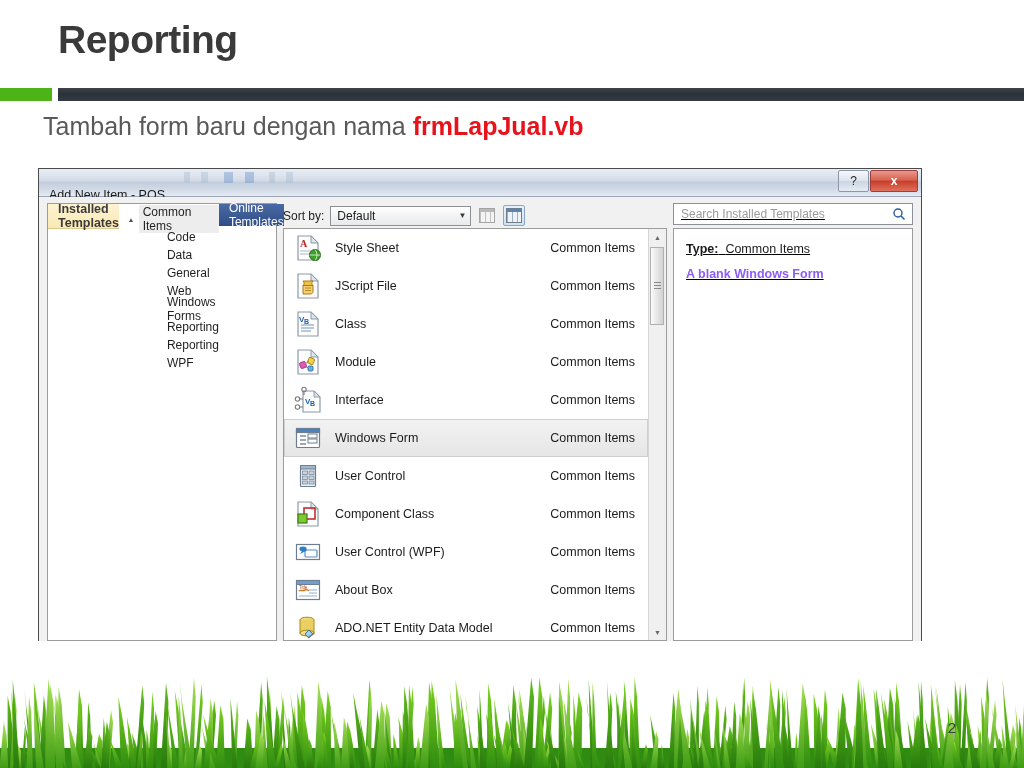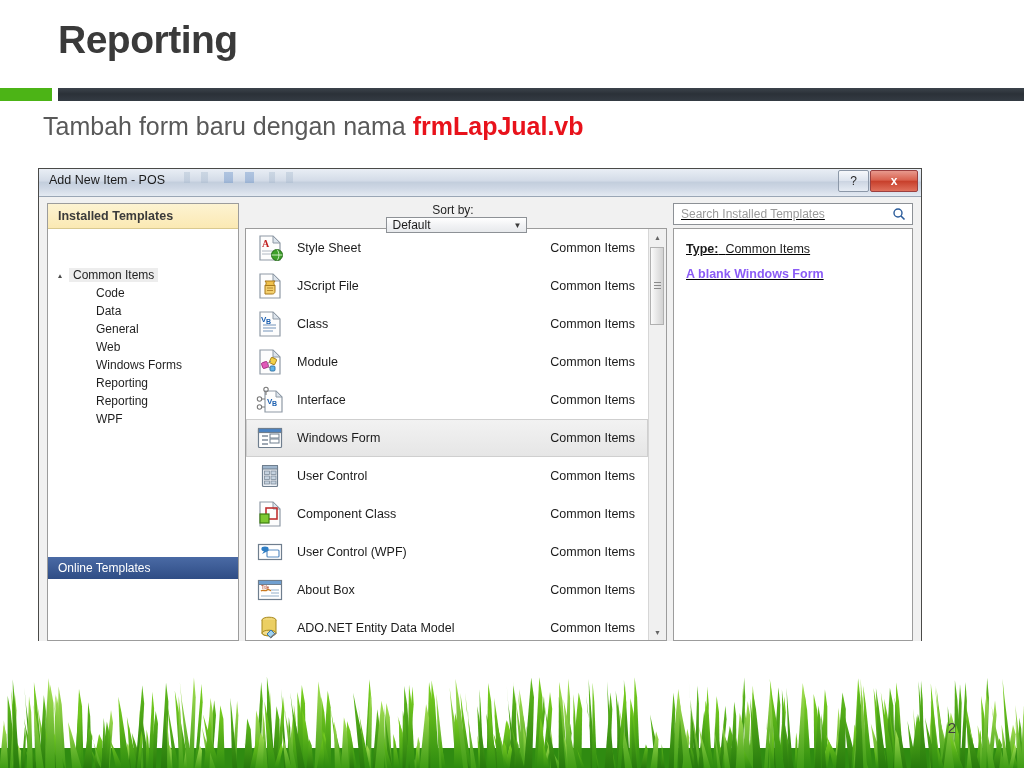--- a/index.html
+++ b/index.html
@@ -62,21 +62,21 @@
     box-shadow: 0 0 0 1px rgba(255,255,255,.5) inset;
   }
   .titlebar {
     position: relative;
     height: 27px;
     background: linear-gradient(180deg,#e9eef5 0%,#d4dce8 42%,#c3cedd 50%,#cfd8e5 72%,#e4eaf2 100%);
     border-bottom: 1px solid #9aa6b5;
   }
   .titlebar-text {
     position: absolute;
-    left: 10px; top: 4px;
+    left: 10px; top: 19px;
     font-size: 12.5px;
     color: #1b1b1b;
     white-space: nowrap;
   }
   .titlebar-ghost {
     position: absolute;
     left: 135px; top: 3px;
     width: 125px; height: 11px;
     opacity: .35;
     background:
@@ -115,25 +115,25 @@
     position: relative;
     height: 444px;
     background: #f1f1f1;
     padding: 6px 8px 0 8px;
     box-sizing: border-box;
     display: flex;
   }
 
   
   .left-pane {
-    width: 192px;
+    width: 230px;
     background: #ffffff;
     border: 1px solid #9c9c9c;
     box-sizing: border-box;
-    display: flex; flex-direction: column; gap: 31px;
+    display: flex; 
   }
   .pane-header {
     height: 24px;
     background: linear-gradient(180deg,#fdf3d2 0%,#fbe9b3 100%);
     border-bottom: 1px solid #d9c98f;
     display: flex; align-items: center;
     padding-left: 10px;
     font-size: 12.5px; font-weight: bold; color: #3b3b3b;
   }
   .tree { flex: 1; padding-top: 6px; }
@@ -164,21 +164,21 @@
   .left-blank { height: 30px; background:#ffffff; }
 
   
   .center-col {
     flex: 1;
     margin-left: 6px;
     display: flex; flex-direction: column;
   }
   .toolbar {
     height: 25px;
-    display: flex; align-items: center; flex-direction: column;
+    display: flex; align-items: center;
   }
   .sort-label {
     font-size: 12px; color: #1f1f1f;
     margin-right: 6px;
   }
   .combo {
     width: 141px; height: 20px;
     border: 1px solid #8d9196;
     background: linear-gradient(180deg,#ffffff 0%,#f2f3f5 50%,#e7e9ec 100%);
     display: flex; align-items: center;

